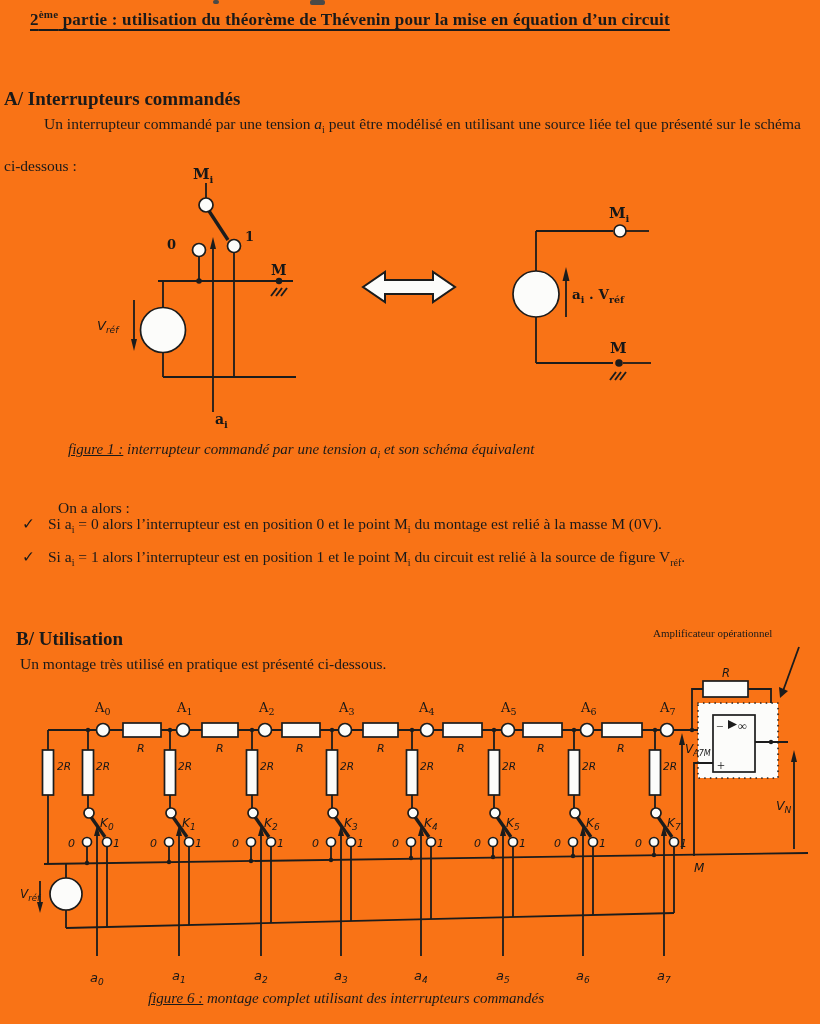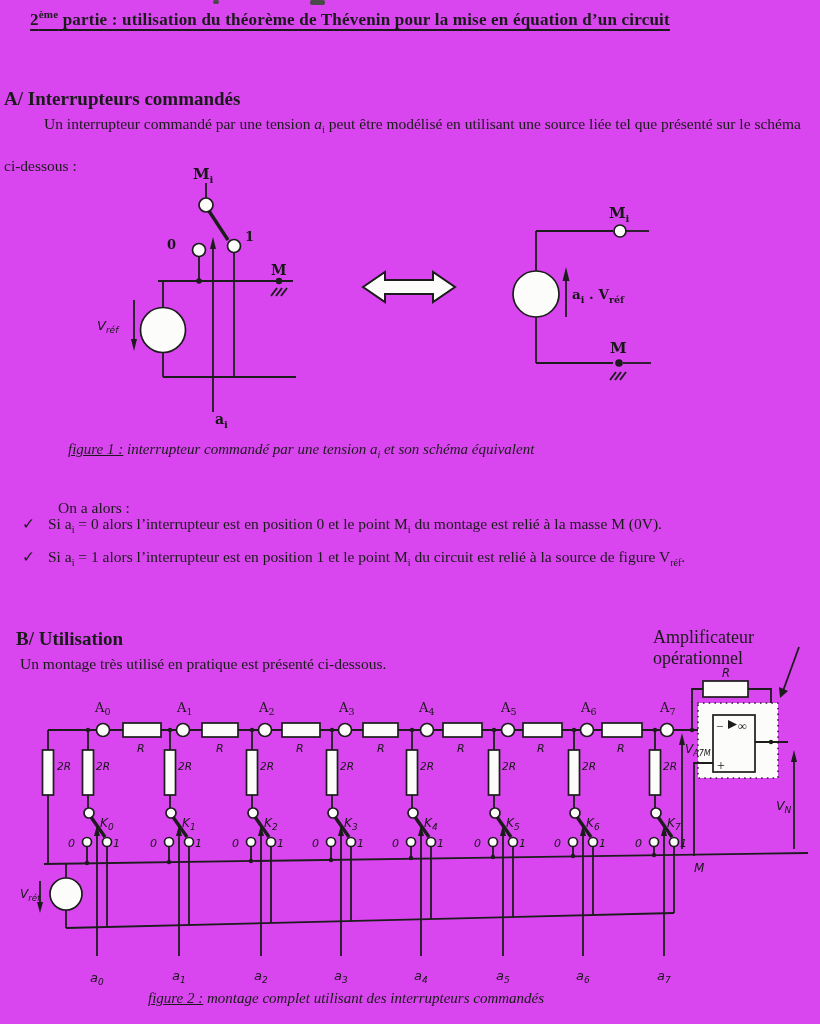--- a/index.html
+++ b/index.html
@@ -1,31 +1,31 @@
 <!DOCTYPE html>
 <html><head>
 <meta charset="utf-8">
 <style>
   html,body{margin:0;padding:0;background:#e8e8e6;}
-  .page{position:relative;width:820px;height:1024px;background:#d946ef;overflow:hidden;
+  .page{position:relative;width:820px;height:1024px;background:#f97316;overflow:hidden;
         font-family:"Liberation Serif",serif;color:#1a1a1a;}
   .abs{position:absolute;}
   .title{font-size:17px;font-weight:bold;letter-spacing:.2px;
          text-decoration:underline;text-underline-offset:4px;text-decoration-thickness:1.5px;}
   .h{font-size:19px;font-weight:bold;}
   .body-t{font-size:15.5px;line-height:36px;}
   .indent{text-indent:40px;}
   .caption{font-size:15px;font-style:italic;}
   .caption .cap-label{text-decoration:underline;}
   .var{font-style:italic;}
   sub{font-size:10px;}
   .bullet{display:flex;font-size:15.5px;line-height:23.5px;}
   .bullet .check{width:26px;flex:none;}
   .bullet .btxt{width:712px;}
-  .ampli{font-size:18px;}
+  .ampli{font-size:11px;}
   svg{position:absolute;left:0;}
   .ink line,.ink polyline,.ink path{stroke:#1c1c1c;stroke-width:1.8;fill:none;}
   .ink rect{fill:#fcfcfa;stroke:#1c1c1c;stroke-width:1.7;}
   .ink circle.node{fill:#fcfcfa;stroke:#1c1c1c;stroke-width:1.7;}
   .ink circle.dot{fill:#1c1c1c;stroke:none;}
   .ink polygon.ah{fill:#1c1c1c;stroke:none;}
   .ink .lever{stroke-width:3.4;}
   text{fill:#171717;}
   .ser{font-family:"DejaVu Serif",serif;}
   .b{font-weight:bold;}
@@ -346,15 +346,15 @@
         <polygon class="ah" points="679,745 685,745 682,733"></polygon>
       <text class="hw" x="685" y="753" font-size="12"><tspan>V</tspan><tspan dy="3" font-size="8">A7M</tspan></text>
       <line x1="794" y1="849" x2="794" y2="754"></line>
         <polygon class="ah" points="791,762 797,762 794,750"></polygon>
       <text class="hw" x="776" y="810" font-size="12.5"><tspan>V</tspan><tspan dy="3" font-size="9">N</tspan></text>
       <line x1="799" y1="647" x2="783" y2="691"></line>
       <polygon class="ah" points="780,698 788,691 779,687"></polygon>
     </g>
   </svg>
 
-  <div class="abs caption" style="left:148px;top:990px"><span class="cap-label">figure 2 :</span><span> montage complet utilisant des interrupteurs commandés</span></div>
+  <div class="abs caption" style="left:148px;top:990px"><span class="cap-label">figure 6 :</span><span> montage complet utilisant des interrupteurs commandés</span></div>
 
 </div>
 
 </body></html>

